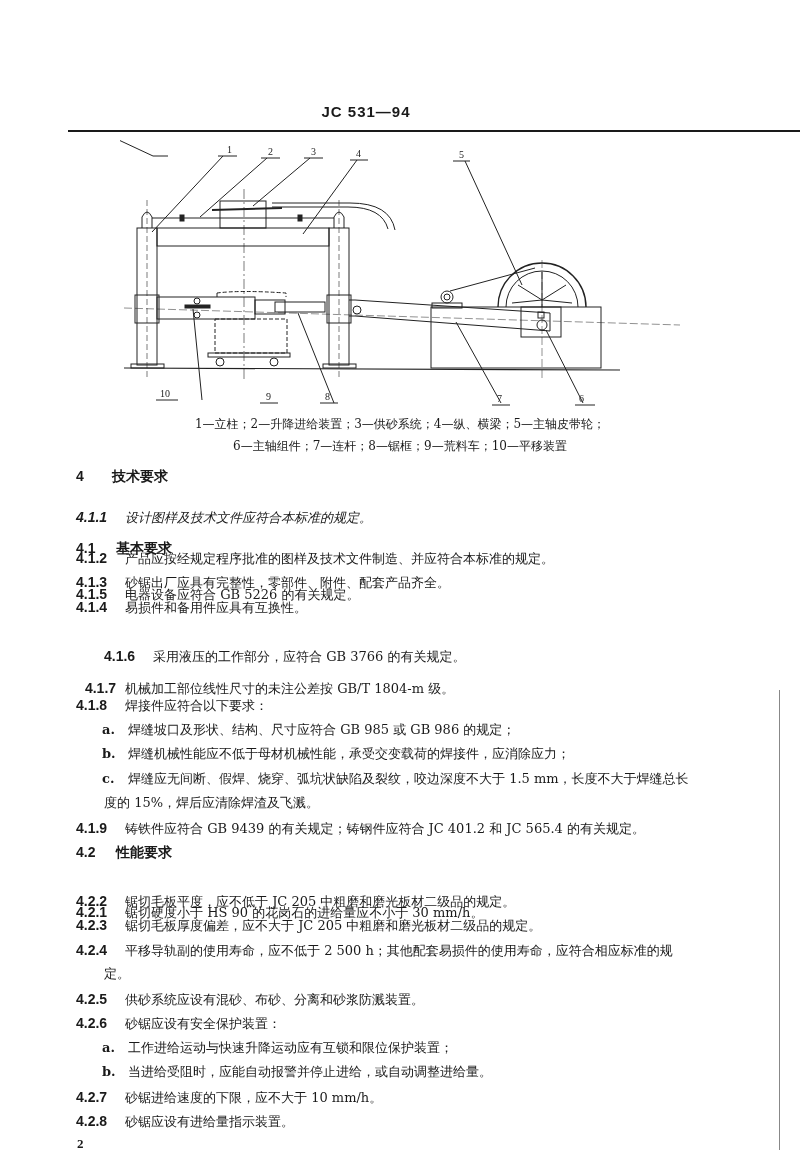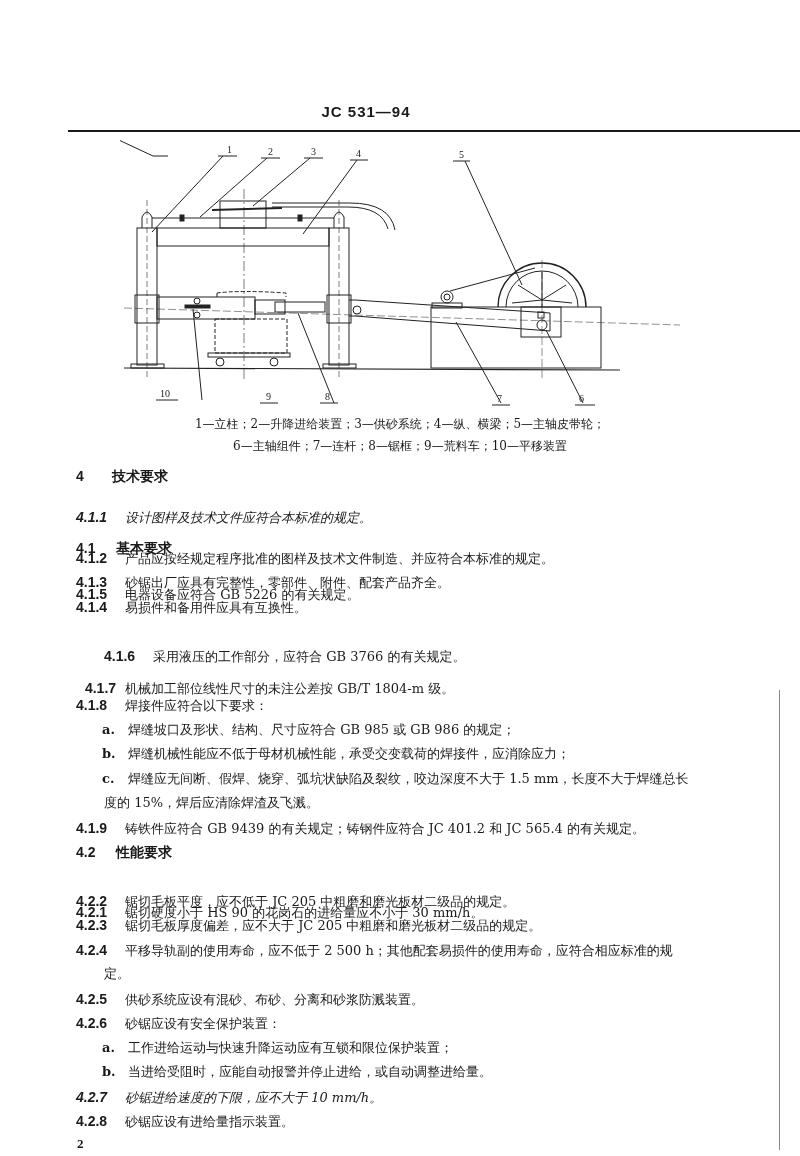--- a/index.html
+++ b/index.html
@@ -193,17 +193,17 @@
 <div class="line" style="top:891px;"><span class="num n3">4.2.2</span><span>锯切毛板平度，应不低于 JC 205 中粗磨和磨光板材二级品的规定。</span></div>
 <div class="line" style="top:915px;"><span class="num n3">4.2.3</span><span>锯切毛板厚度偏差，应不大于 JC 205 中粗磨和磨光板材二级品的规定。</span></div>
 <div class="line" style="top:940px;"><span class="num n3">4.2.4</span><span>平移导轨副的使用寿命，应不低于 2 500 h；其他配套易损件的使用寿命，应符合相应标准的规</span></div>
 <div class="line cont" style="top:964px;">定。</div>
 <div class="line" style="top:989px;"><span class="num n3">4.2.5</span><span>供砂系统应设有混砂、布砂、分离和砂浆防溅装置。</span></div>
 <div class="line" style="top:1013px;"><span class="num n3">4.2.6</span><span>砂锯应设有安全保护装置：</span></div>
 
 <div class="line sub" style="top:1038px;"><span class="letter">a.</span><span>工作进给运动与快速升降运动应有互锁和限位保护装置；</span></div>
 <div class="line sub" style="top:1062px;"><span class="letter">b.</span><span>当进给受阻时，应能自动报警并停止进给，或自动调整进给量。</span></div>
 
-<div class="line" style="top:1087px;font-style:italic;"><span class="num n3">4.2.7</span><span>砂锯进给速度的下限，应不大于 10 mm/h。</span></div>
+<div class="line" style="top:1087px;"><span class="num n3">4.2.7</span><span>砂锯进给速度的下限，应不大于 10 mm/h。</span></div>
 <div class="line" style="top:1111px;"><span class="num n3">4.2.8</span><span>砂锯应设有进给量指示装置。</span></div>
 
 <div class="page-number" style="top:1136px;">2</div>
 <div class="scan-edge"></div>
 
 </body></html>

